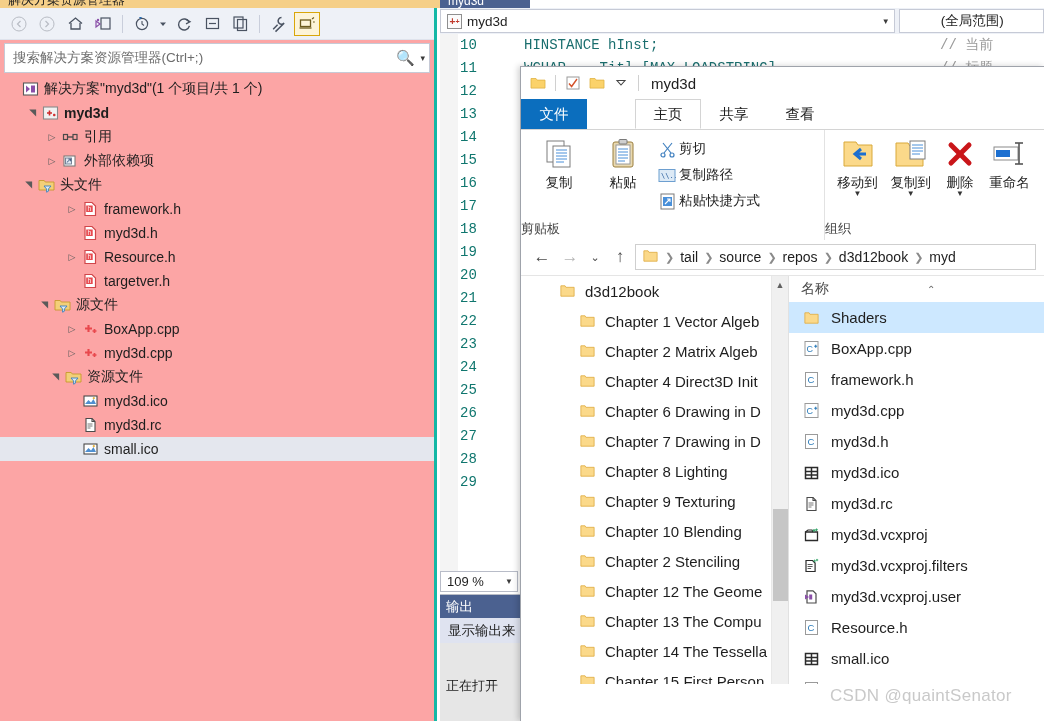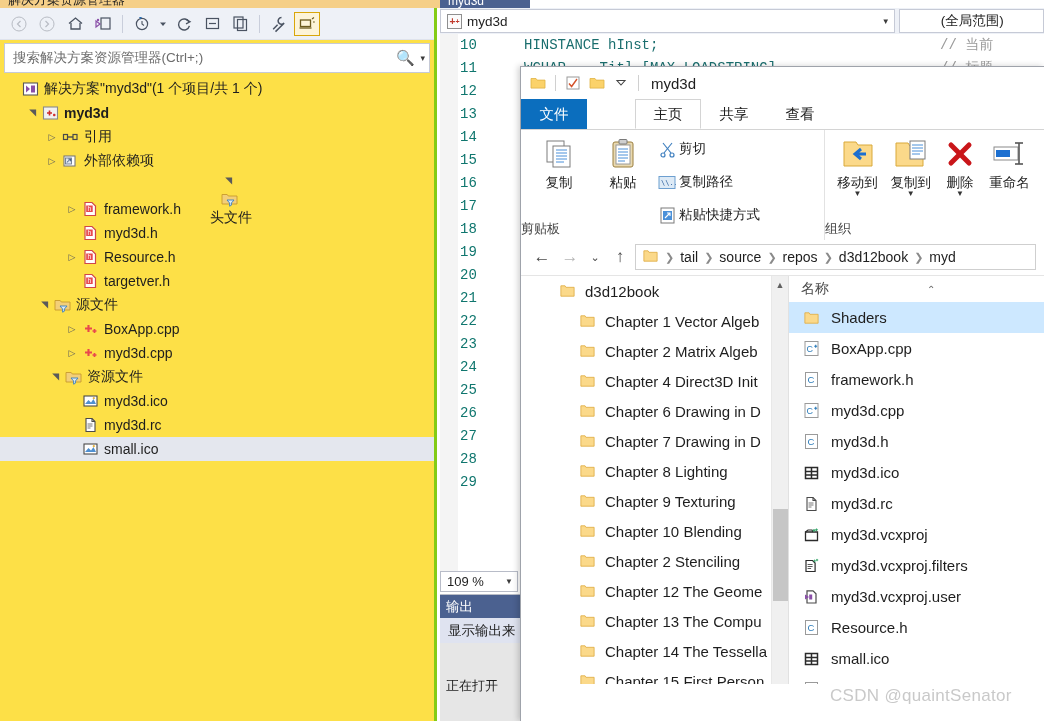--- a/index.html
+++ b/index.html
@@ -19,21 +19,21 @@
     background:#f5cf88; overflow:hidden;
   }
   .vs-titlebar-sliver .txt {
     position:absolute; left:8px; top:-9px; font-size:13px; color:#1e1e1e;
     white-space:nowrap;
   }
 
   
   #sol-explorer {
     position:absolute; left:0; top:8px; width:437px; height:713px;
-    background:#fde047; border-right:3px solid #84cc16;
+    background:#fca5a5; border-right:3px solid #14b8a6;
   }
   .se-toolbar {
     height:32px; background:#eef1f7; display:flex; align-items:center;
     padding:0 6px; gap:2px; border-bottom:1px solid #dfe3ec;
   }
   .se-tb-btn {
     width:26px; height:24px; display:flex; align-items:center; justify-content:center;
     color:#4a5362;
   }
   .se-tb-btn.disabled { color:#b8bcc4; }
@@ -146,21 +146,21 @@
     position:relative; display:flex;
   }
   .rib-group { position:relative; height:110px; padding:4px 6px 0 6px; }
   .rib-group + .rib-group { border-left:1px solid #e2e2e2; }
   .rib-items { display:flex; align-items:flex-start; height:82px; }
   .rib-big {
     width:64px; display:flex; flex-direction:column; align-items:center;
     font-size:13.5px; color:#1e1e1e; text-align:center; line-height:17px;
   }
   .rib-big .glyph { height:40px; display:flex; align-items:center; justify-content:center;}
-  .rib-small-col { display:flex; flex-direction:column; justify-content:flex-start; padding-top:2px;gap:7px;}
+  .rib-small-col { display:flex; flex-direction:column; justify-content:flex-start; padding-top:2px;}
   .rib-small {
     display:flex; align-items:center; height:26px; font-size:13.5px; color:#1e1e1e;
     white-space:nowrap;
   }
   .rib-small .glyph { width:24px; display:inline-flex; align-items:center; justify-content:center;}
   .rib-label {
     position:absolute; bottom:2px; left:0; right:0; text-align:left;
     font-size:13px; color:#444;
   }
   .rib-caret { font-size:8px; line-height:6px; color:#333; }
@@ -341,21 +341,21 @@
           <span class="tw">▷</span>
           <span class="ti">
             <svg width="17" height="16" viewBox="0 0 17 16">
               <rect x="2" y="3" width="11" height="10" fill="#fff" stroke="#7a7a7a" stroke-width="1.1"></rect>
               <rect x="3.5" y="5" width="6" height="6" fill="#dfe6ef" stroke="#6a7a90" stroke-width="0.9"></rect>
               <path d="M4.8 9.5 L8.5 6 M6.3 6 h2.3 v2.3" stroke="#33507a" stroke-width="0.9" fill="none"></path>
             </svg>
           </span>
           <span class="tl">外部依赖项</span>
         </div>
-        <div class="tree-row" style="padding-left: 28px; flex-direction: column;">
+        <div class="tree-row" style="padding-left: 20px;">
           <span class="tw" style="transform: rotate(-90deg); display: inline-block;">◢</span>
           <span class="ti">
             <svg width="17" height="16" viewBox="0 0 17 16">
               <path d="M1 3.5 h5.2 l1.1 1.5 H16 v8 H1 Z" fill="#f3cf78" stroke="#c79a2e" stroke-width="0.9"></path>
               <path d="M6 9 h7 l-2.6 3 v2.2 l-1.8 1 v-3.2 Z" fill="#d9eaf7" stroke="#3b7fbc" stroke-width="0.9"></path>
             </svg>
           </span>
           <span class="tl">头文件</span>
         </div>
         <div class="tree-row" style="padding-left: 64px;">

